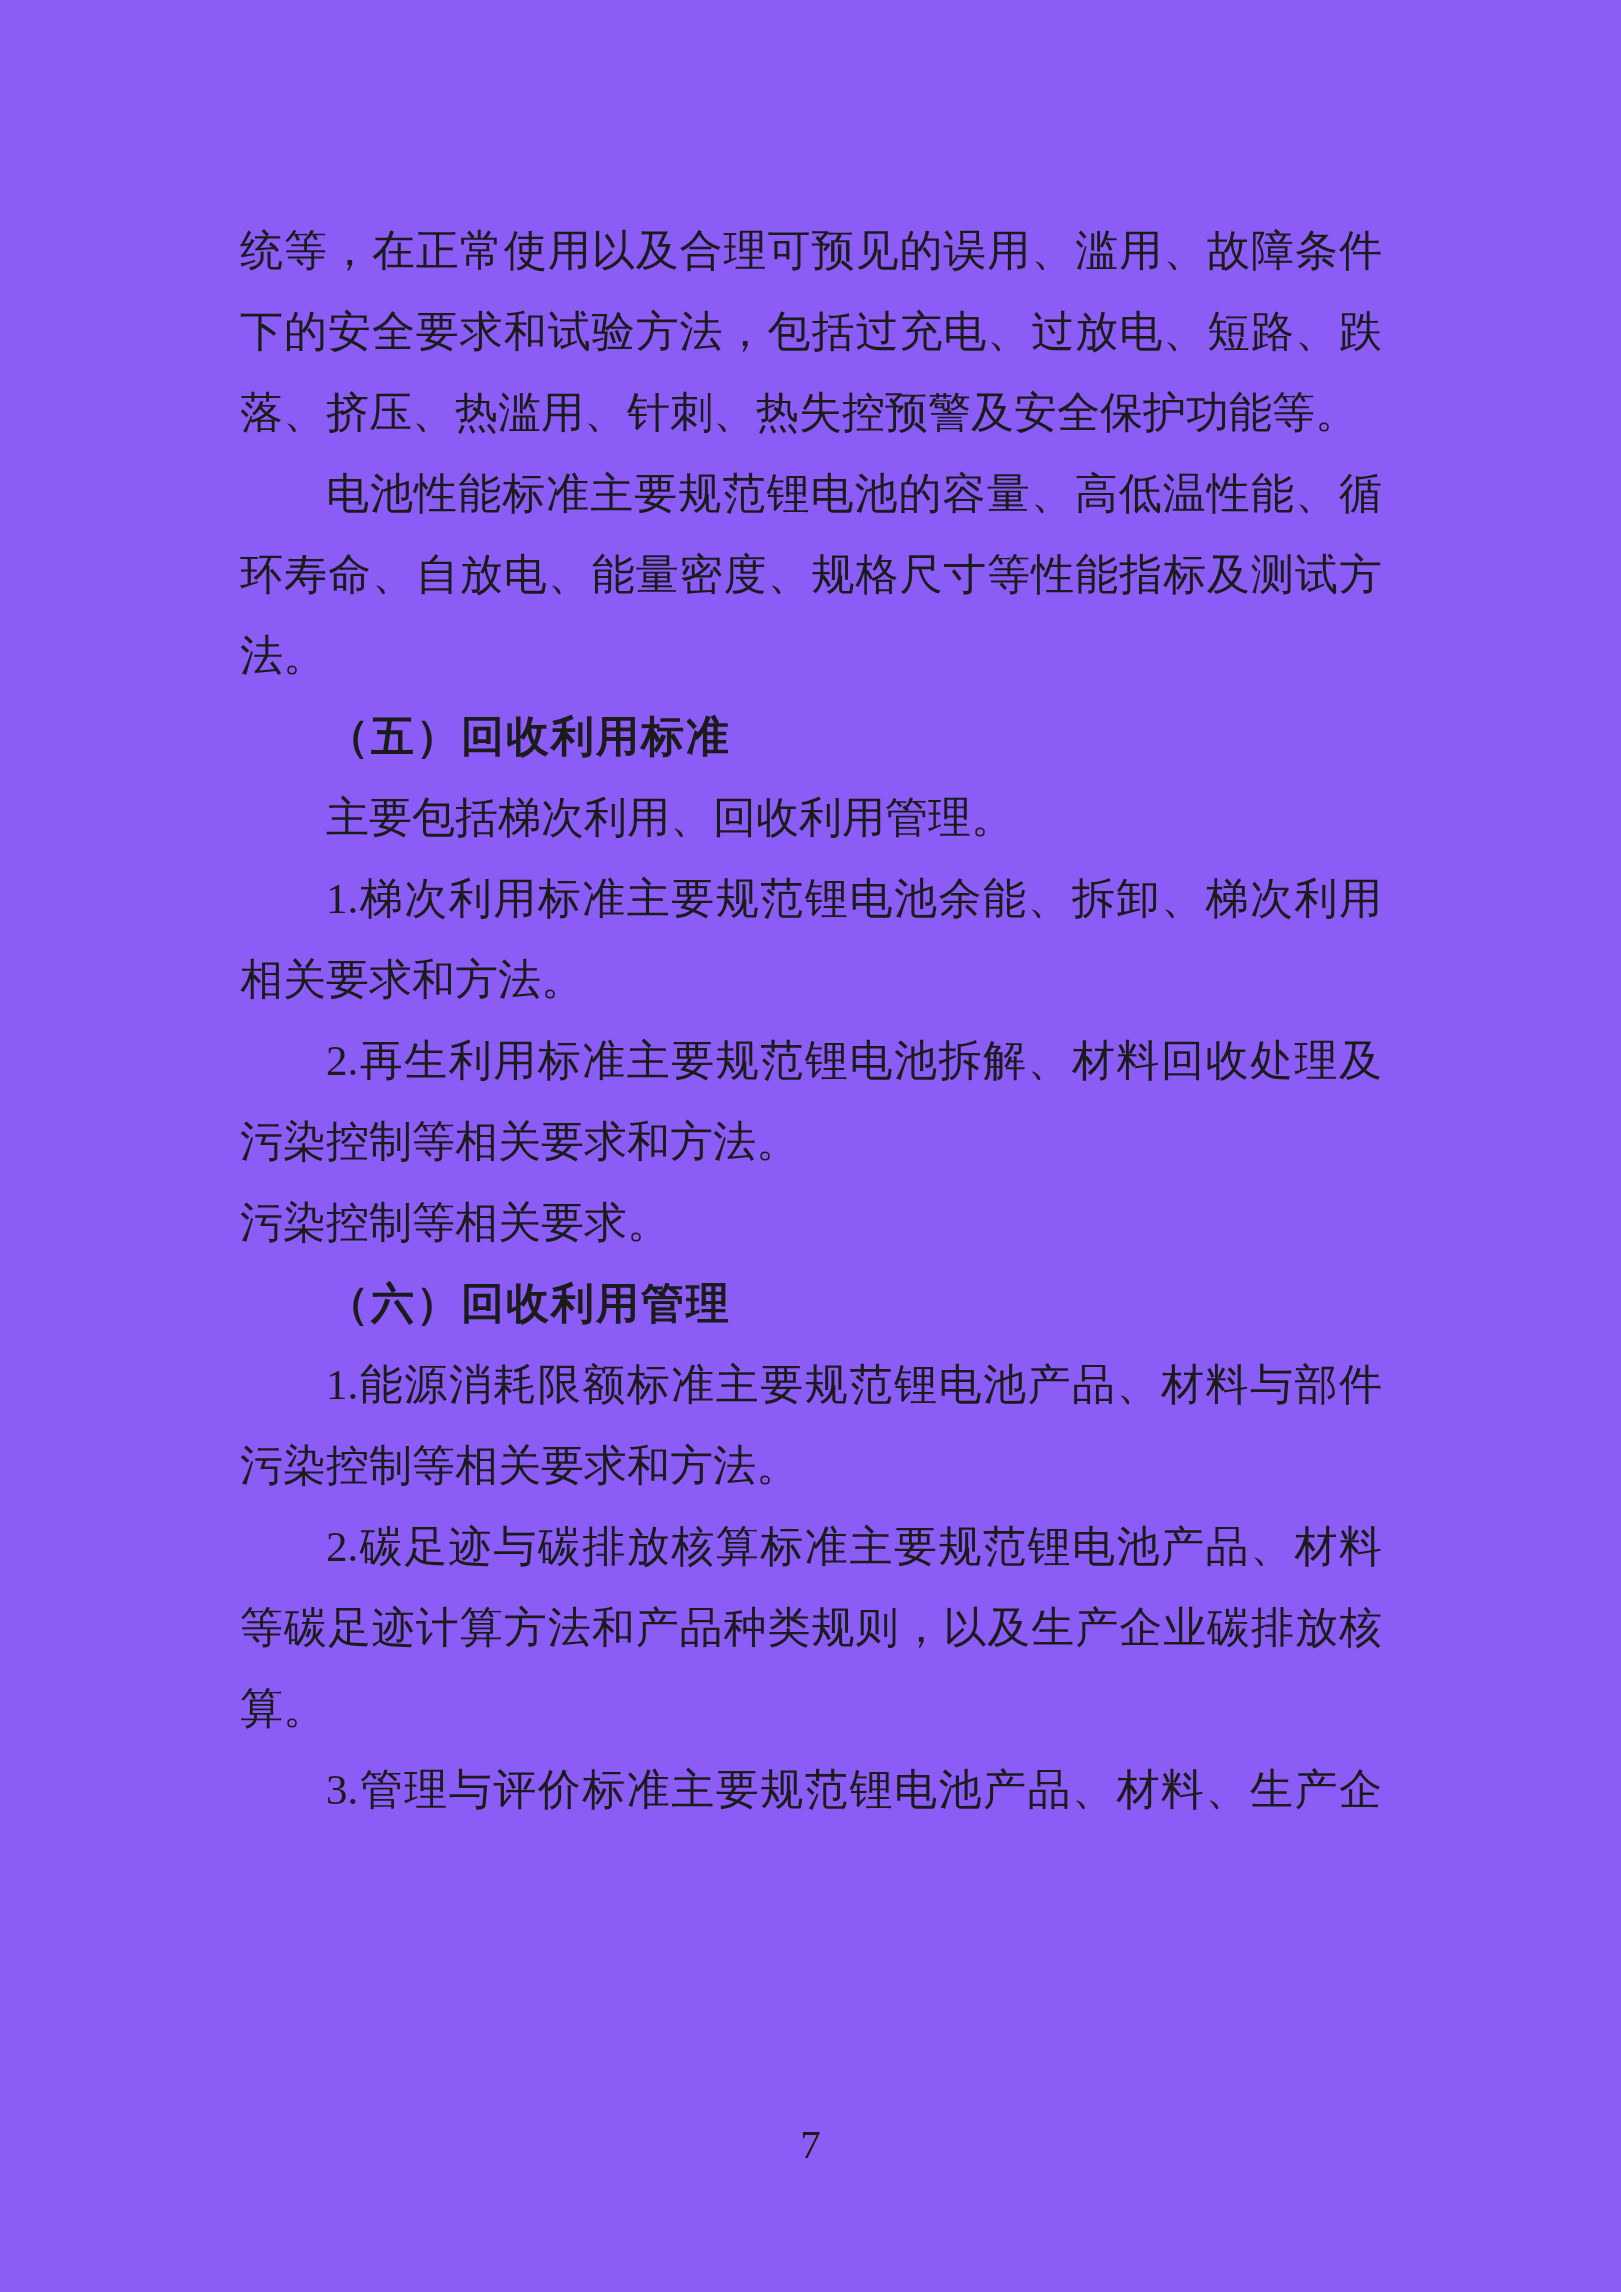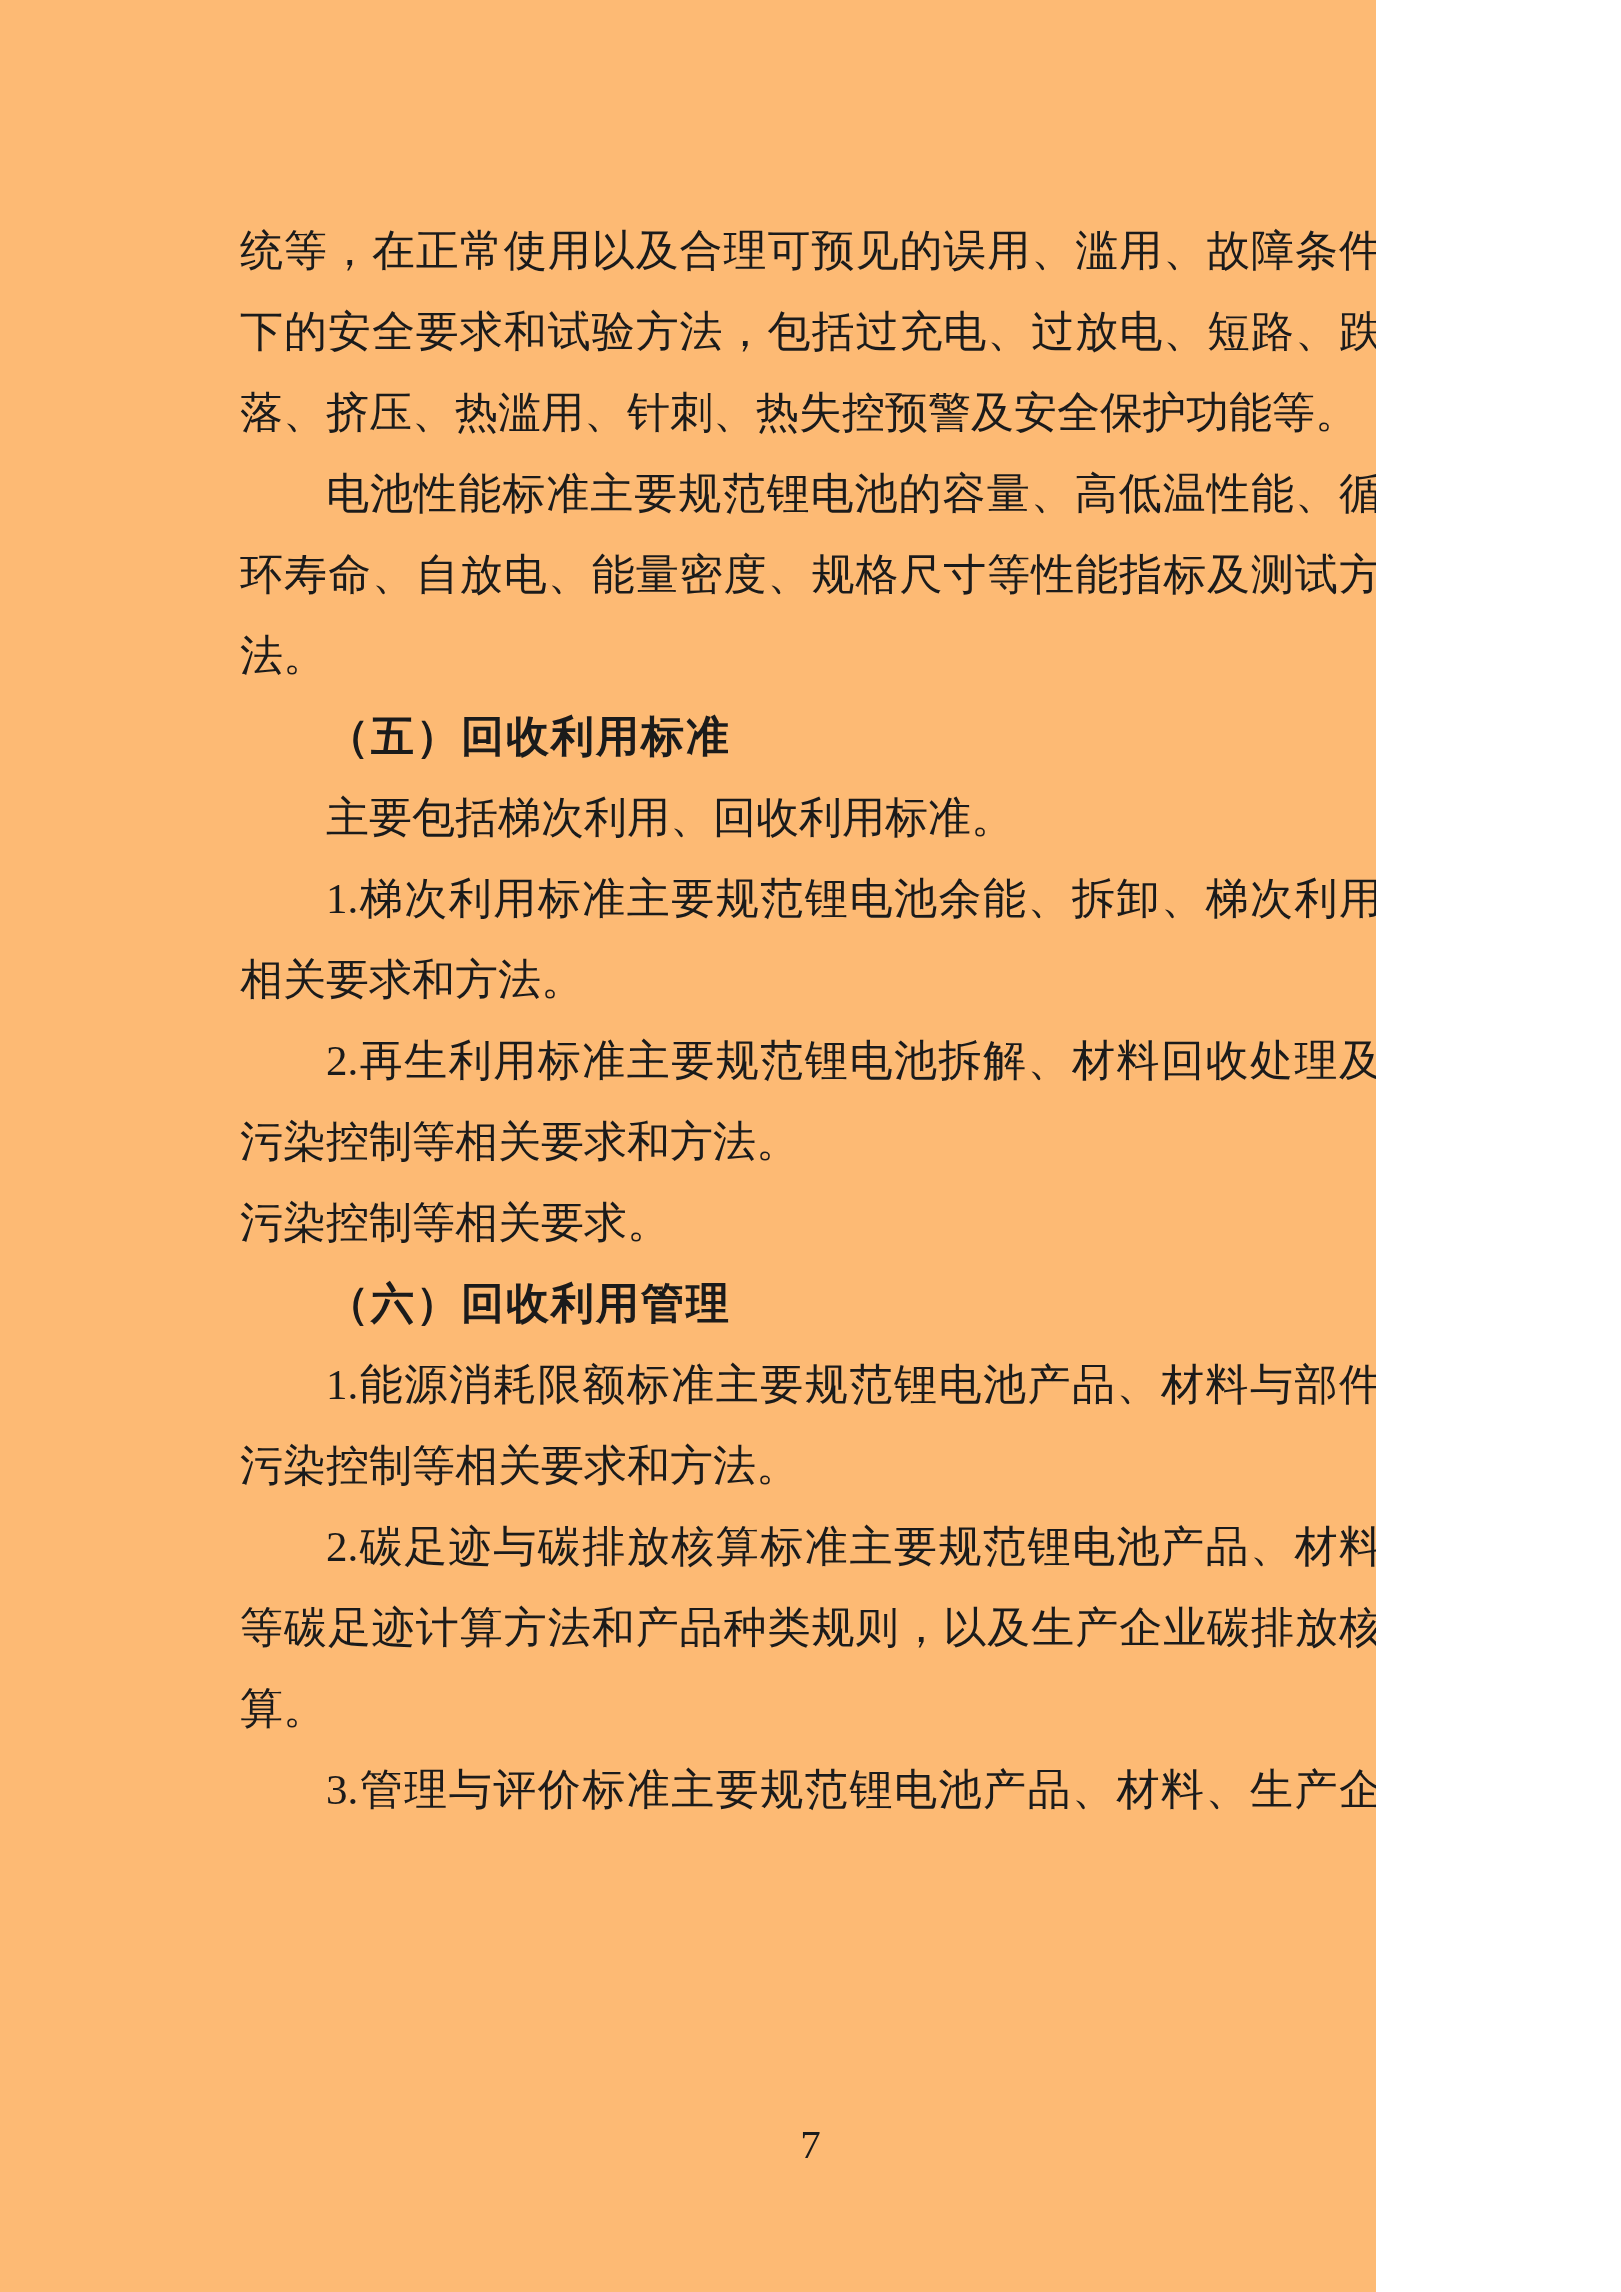--- a/index.html
+++ b/index.html
@@ -8,23 +8,23 @@
     background: #ffffff;
   }
   body {
     width: 1621px;
     height: 2293px;
     font-family: "Liberation Serif", "DejaVu Serif", serif;
     color: #1b1b1b;
   }
   .page {
     position: relative;
-    width: 1376px;
+    width: 1621px;
     height: 2293px;
-    background: #fdba74;
+    background: #8b5cf6;
     overflow: hidden;
   }
   .content {
     position: absolute;
     left: 240px;
     top: 210px;
     width: 1142px;
     font-size: 43px;
     line-height: 81px;
   }
@@ -69,21 +69,21 @@
       </div>
       <div class="para body">
         <div class="line indent">电池性能标准主要规范锂电池的容量、高低温性能、循</div>
         <div class="line">环寿命、自放电、能量密度、规格尺寸等性能指标及测试方</div>
         <div class="line nojust">法。</div>
       </div>
       <div class="para heading">
         <div class="line nojust indent">（五）回收利用标准</div>
       </div>
       <div class="para body">
-        <div class="line nojust indent">主要包括梯次利用、回收利用标准。</div>
+        <div class="line nojust indent">主要包括梯次利用、回收利用管理。</div>
       </div>
       <div class="para body">
         <div class="line indent">1.梯次利用标准主要规范锂电池余能、拆卸、梯次利用</div>
         <div class="line nojust">相关要求和方法。</div>
       </div>
       <div class="para body">
         <div class="line indent">2.再生利用标准主要规范锂电池拆解、材料回收处理及</div>
         <div class="line nojust">污染控制等相关要求和方法。</div>
       </div>
       <div class="para body">

